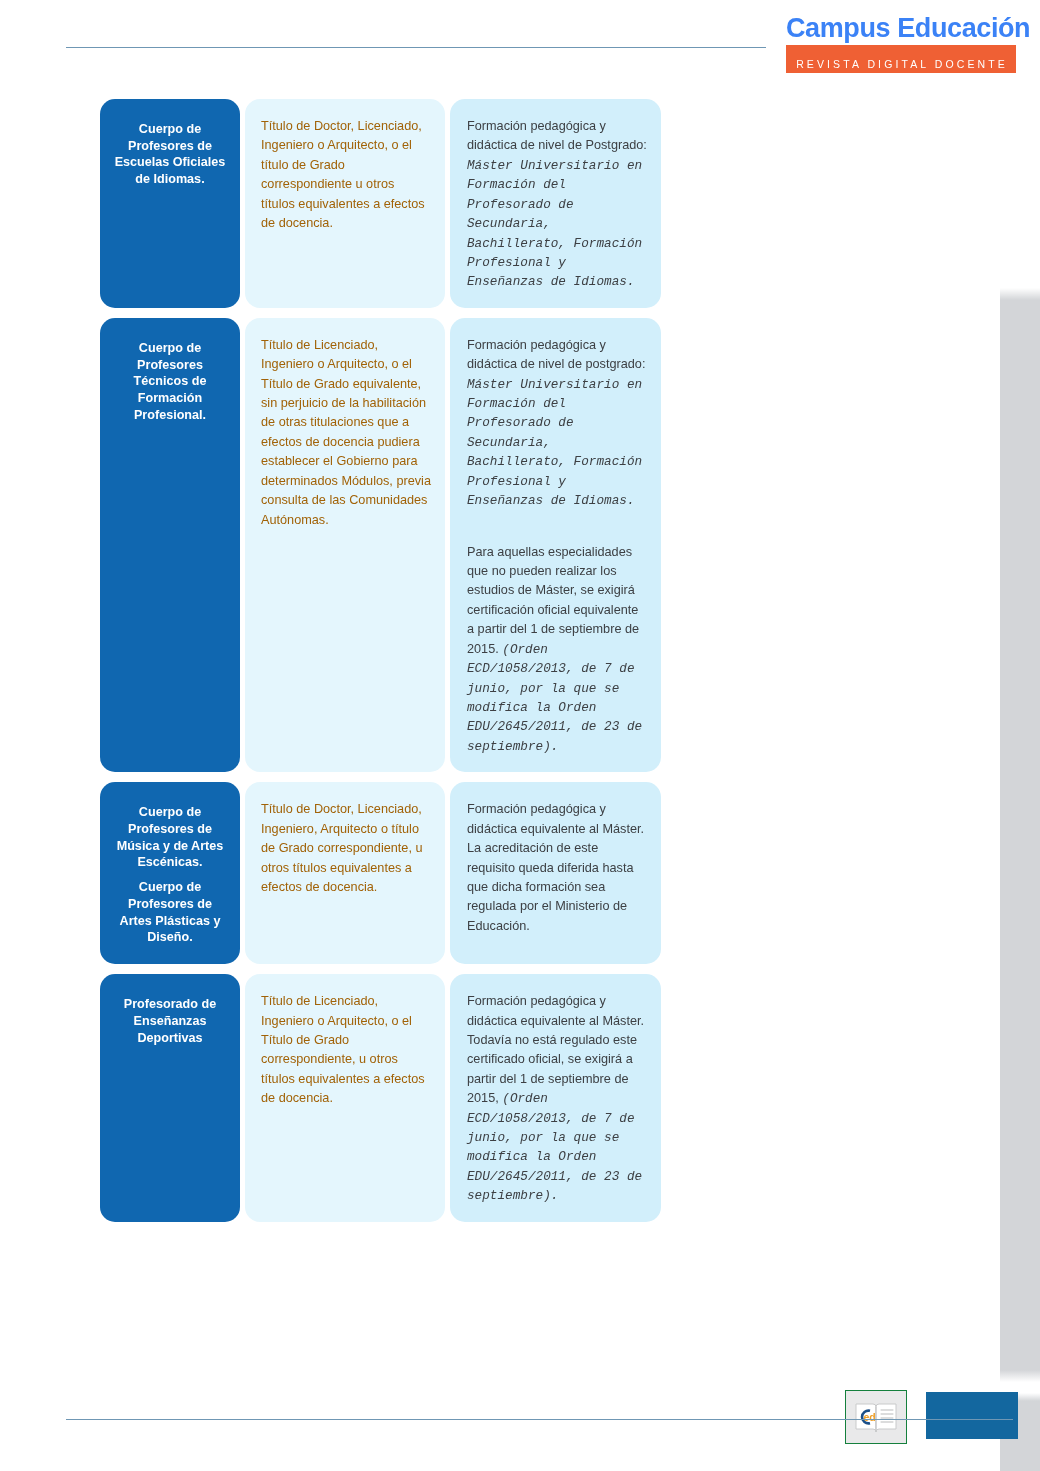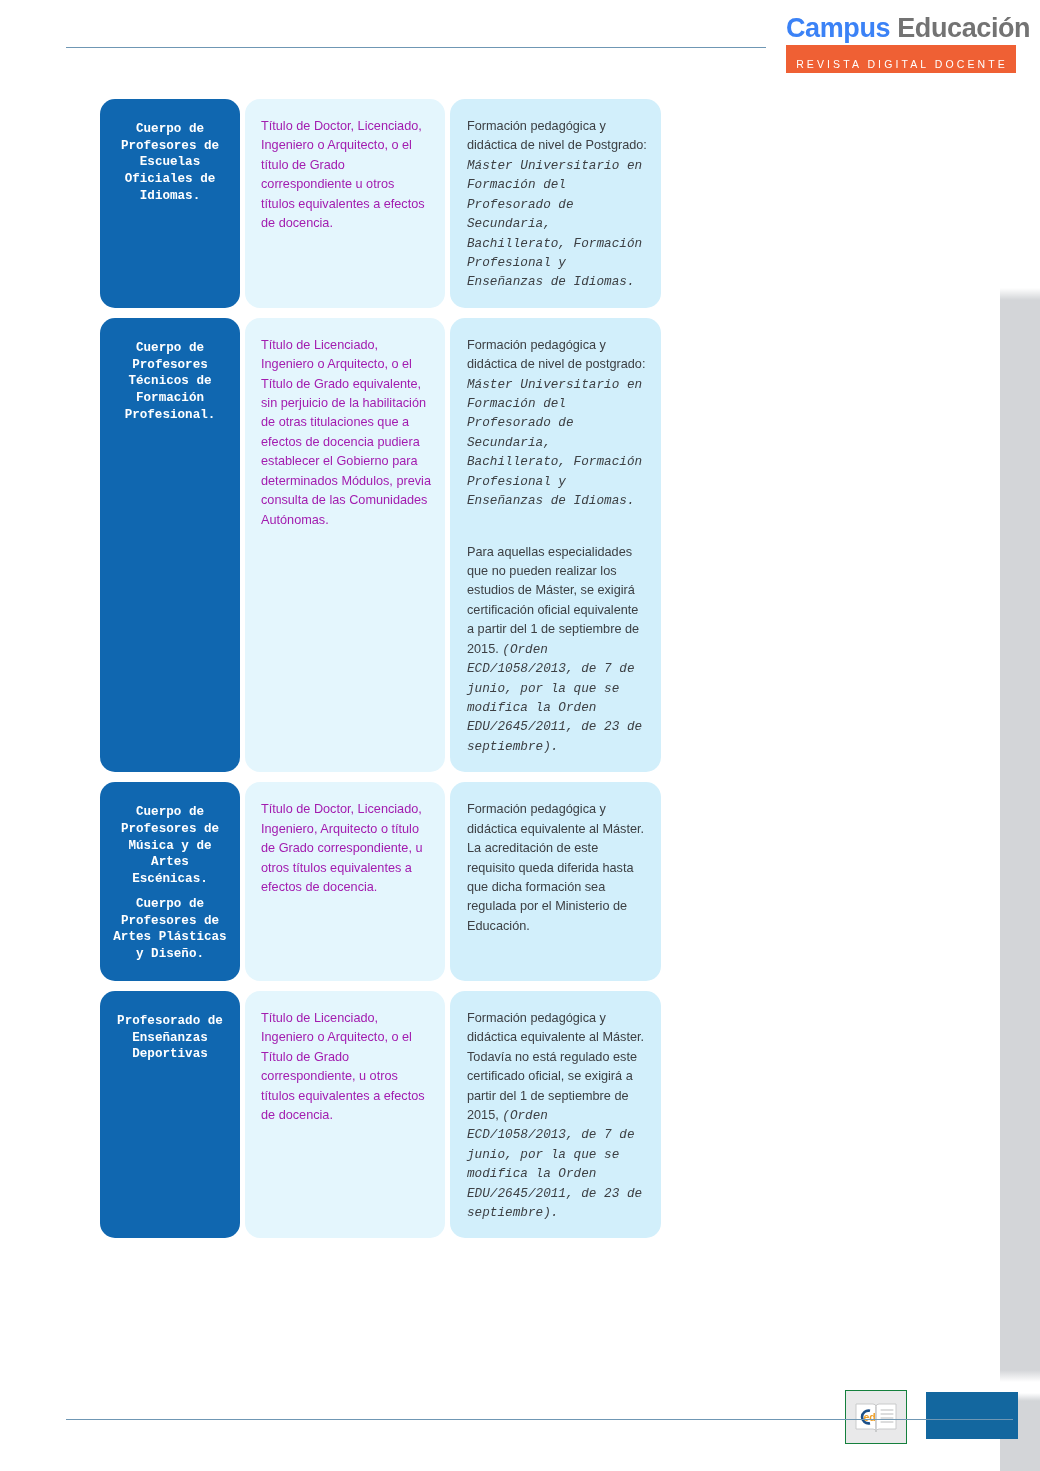--- a/index.html
+++ b/index.html
@@ -55,21 +55,21 @@
     text-align: right;
   }
   .brand-title {
     font-size: 27px;
     font-weight: bold;
     letter-spacing: -0.4px;
     line-height: 1.05;
     white-space: nowrap;
   }
   .brand-campus { color: #3b82f6; }
-  .brand-educacion { color: #737373; }
+  .brand-educacion { color: #3b82f6; }
   .brand-sub {
     margin-top: 3px;
     background: #ef6034;
     color: #ffffff;
     font-size: 10.5px;
     letter-spacing: 3.1px;
     padding: 13px 4px 3px 6px;
     text-align: center;
     white-space: nowrap;
   }
@@ -108,28 +108,28 @@
     font-size: 12.6px;
     font-weight: bold;
     line-height: 1.33;
     text-align: center;
     padding: 22px 12px 18px 12px;
     display: flex;
     flex-direction: column;
     justify-content: flex-start;
     align-items: center;
   }
-  .cell-label p { margin: 0; font-family: Liberation Mono, monospace; }
+  .cell-label p { margin: 0; }
   .cell-label p + p { margin-top: 8px; }
 
   .cell-mid {
     width: 200px;
     flex: 0 0 200px;
     background: #e4f6fd;
-    color: #a21caf;
+    color: #a16207;
     font-size: 12.7px;
     line-height: 1.53;
     padding: 18px 14px 16px 16px;
   }
   .cell-right {
     width: 211px;
     flex: 0 0 211px;
     background: #d2effb;
     color: #3d4044;
     font-size: 12.7px;

